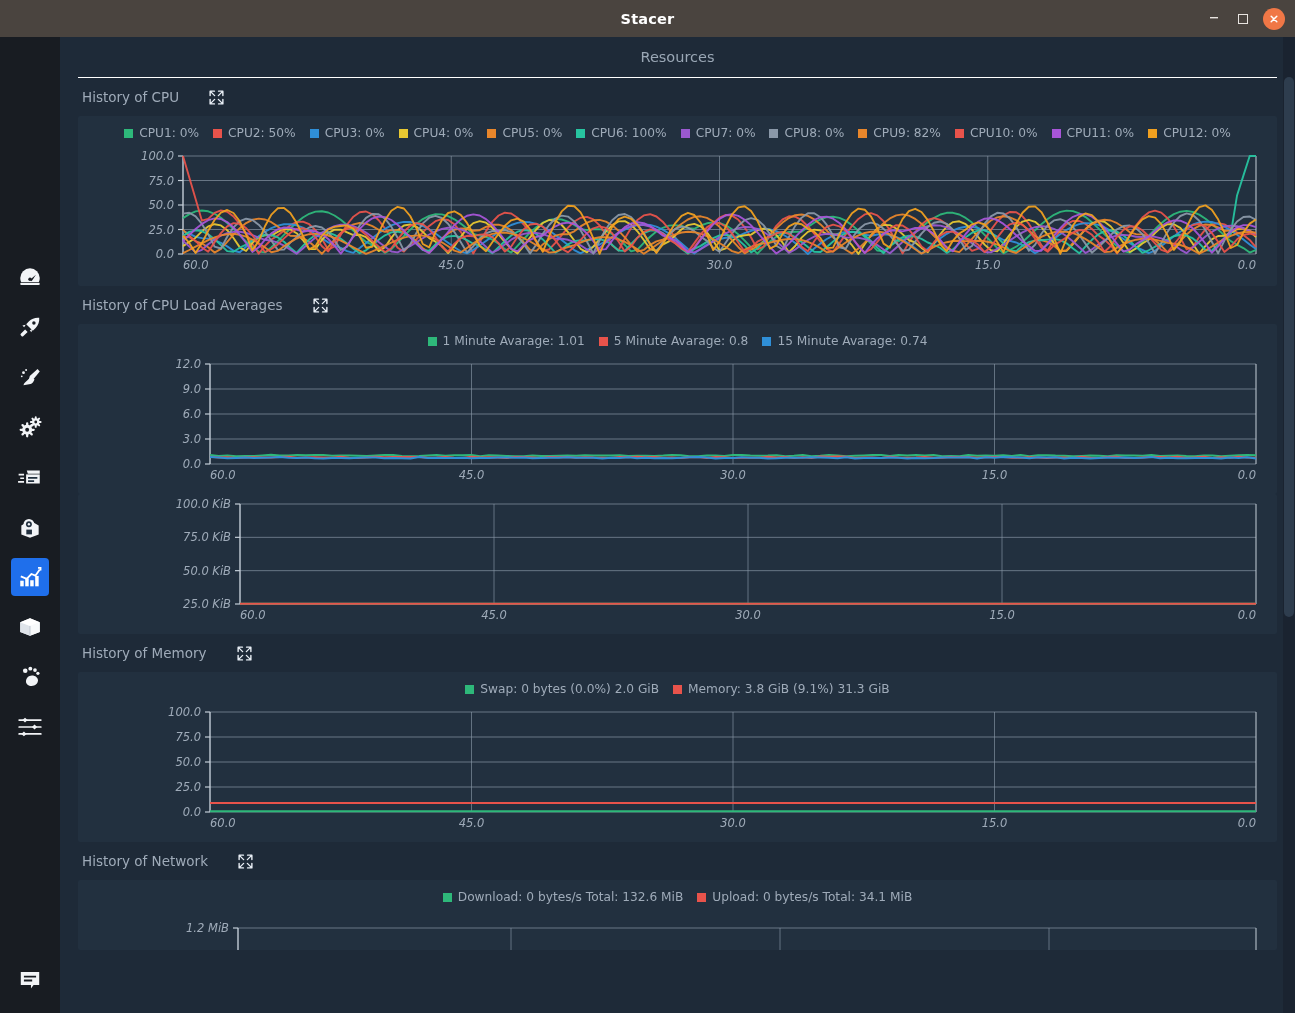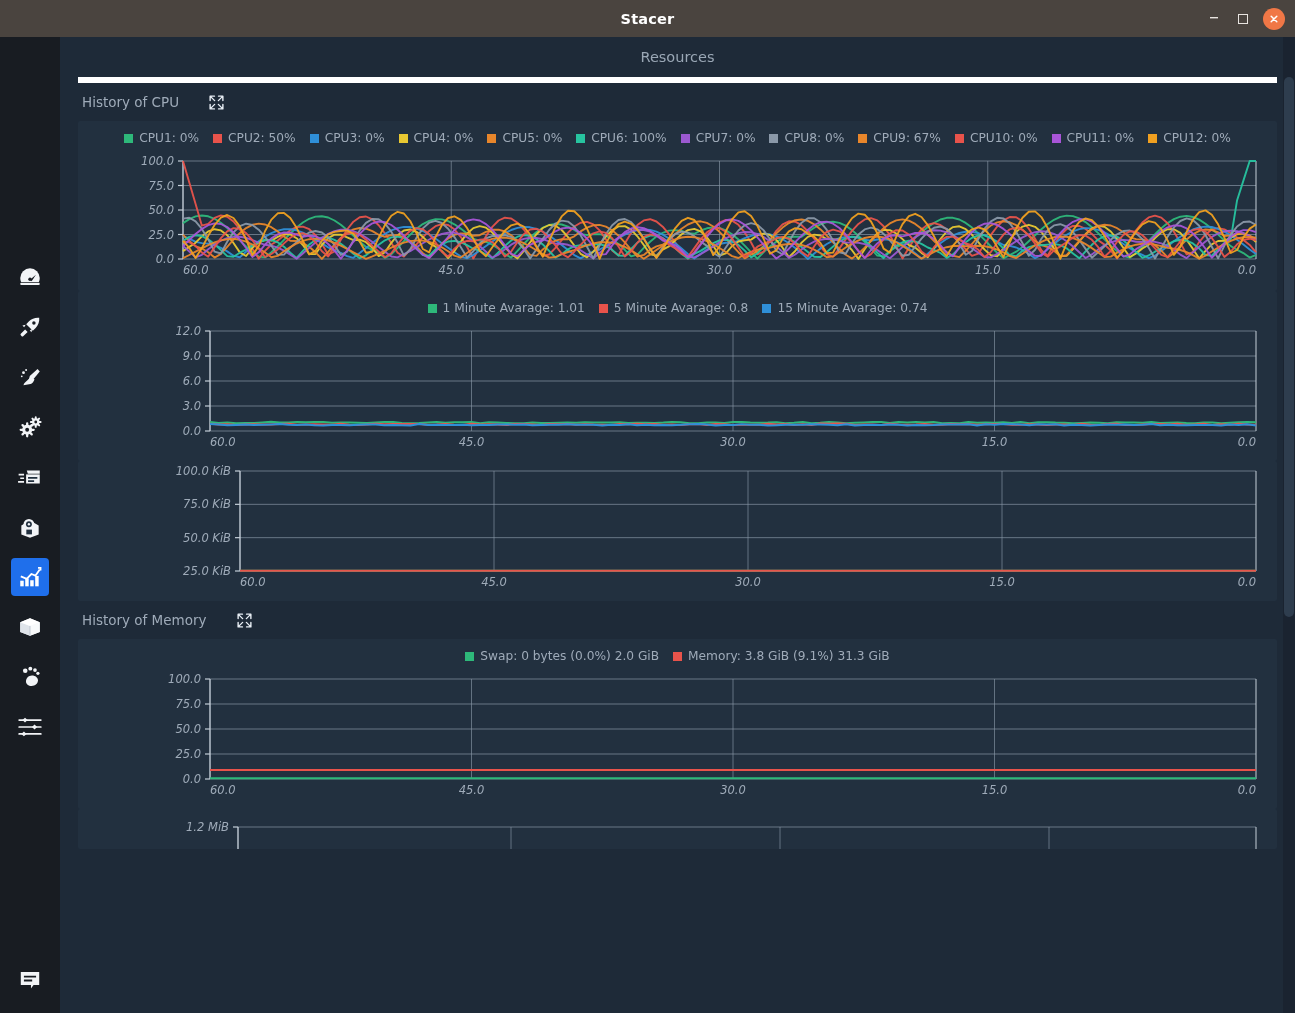--- a/index.html
+++ b/index.html
@@ -72,21 +72,21 @@
     position: absolute; left: 60px; top: 37px;
     width: 1235px; height: 976px;
     background: #1e2a38;
     overflow: hidden;
   }
   .page-header {
     position: relative;
     height: 40px;
     display: flex; align-items: center; justify-content: center;
     margin: 0 18px;
-    border-bottom: 6px solid #ffffff;
+    border-bottom: 1px solid #ffffff;
   }
   .page-title { font-size: 14.5px; color: #9aa7b5; }
 
   .scroll-area {
     position: relative;
     height: 936px;
     padding: 0;
   }
 
   .section { margin: 0 18px 0 18px; }
@@ -326,21 +326,21 @@
             <span class="legend-item">
                 <i class="legend-swatch" style="background:#9b59d0"></i>
                 <span>CPU7: 0%</span>
               </span>
             <span class="legend-item">
                 <i class="legend-swatch" style="background:#8a98a8"></i>
                 <span>CPU8: 0%</span>
               </span>
             <span class="legend-item">
                 <i class="legend-swatch" style="background:#e8862b"></i>
-                <span>CPU9: 67%</span>
+                <span>CPU9: 82%</span>
               </span>
             <span class="legend-item">
                 <i class="legend-swatch" style="background:#e8534b"></i>
                 <span>CPU10: 0%</span>
               </span>
             <span class="legend-item">
                 <i class="legend-swatch" style="background:#a855d8"></i>
                 <span>CPU11: 0%</span>
               </span>
             <span class="legend-item">
@@ -386,20 +386,26 @@
                 <path d="M105.0 107.1 L111.3 104.0 L117.6 100.6 L123.9 97.3 L130.2 94.1 L136.6 91.4 L142.9 89.4 L149.2 88.2 L155.5 87.9 L161.8 88.8 L168.1 90.6 L174.4 93.5 L180.7 97.2 L187.1 101.5 L193.4 106.2 L199.7 104.9 L206.0 100.3 L212.3 96.1 L218.6 92.5 L224.9 89.9 L231.2 88.2 L237.5 87.6 L243.9 88.1 L250.2 89.5 L256.5 91.8 L262.8 94.6 L269.1 97.9 L275.4 101.3 L281.7 104.7 L288.0 107.9 L294.4 105.4 L300.7 102.6 L307.0 99.6 L313.3 96.6 L319.6 93.9 L325.9 91.7 L332.2 90.1 L338.5 89.4 L344.8 89.6 L351.2 90.9 L357.5 93.1 L363.8 96.3 L370.1 100.2 L376.4 104.6 L382.7 106.6 L389.0 101.9 L395.3 97.4 L401.7 93.4 L408.0 90.2 L414.3 87.9 L420.6 86.7 L426.9 86.6 L433.2 87.6 L439.5 89.5 L445.8 92.2 L452.1 95.5 L458.5 99.2 L464.8 103.0 L471.1 106.6 L477.4 106.0 L483.7 103.2 L490.0 101.0 L496.3 99.1 L502.6 96.5 L509.0 94.2 L515.3 92.5 L521.6 91.3 L527.9 91.1 L534.2 91.7 L540.5 93.3 L546.8 95.8 L553.1 99.2 L559.4 103.2 L565.8 107.7 L572.1 103.6 L578.4 99.0 L584.7 94.8 L591.0 91.1 L597.3 88.3 L603.6 86.5 L609.9 85.8 L616.3 86.2 L622.6 87.7 L628.9 90.1 L635.2 93.3 L641.5 97.0 L647.8 101.0 L654.1 105.1 L660.4 107.0 L666.7 103.6 L673.1 100.8 L679.4 98.6 L685.7 97.3 L692.0 96.7 L698.3 95.0 L704.6 93.7 L710.9 93.0 L717.2 93.1 L723.6 94.0 L729.9 95.9 L736.2 98.6 L742.5 102.1 L748.8 106.2 L755.1 105.4 L761.4 100.9 L767.7 96.5 L774.0 92.6 L780.4 89.3 L786.7 87.0 L793.0 85.7 L799.3 85.5 L805.6 86.4 L811.9 88.4 L818.2 91.3 L824.5 94.9 L830.9 99.0 L837.2 103.3 L843.5 107.6 L849.8 104.4 L856.1 100.9 L862.4 98.2 L868.7 96.2 L875.0 95.0 L881.3 94.7 L887.7 95.1 L894.0 95.2 L900.3 94.8 L906.6 95.3 L912.9 96.5 L919.2 98.6 L925.5 101.4 L931.8 105.0 L938.2 107.0 L944.5 102.8 L950.8 98.5 L957.1 94.4 L963.4 90.9 L969.7 88.1 L976.0 86.3 L982.3 85.5 L988.6 85.8 L995.0 87.2 L1001.3 89.7 L1007.6 93.1 L1013.9 97.1 L1020.2 101.5 L1026.5 106.0 L1032.8 105.6 L1039.1 101.6 L1045.5 98.1 L1051.8 95.5 L1058.1 93.7 L1064.4 92.8 L1070.7 92.8 L1077.0 93.6 L1083.3 95.1 L1089.6 96.9 L1095.9 97.6 L1102.3 99.0 L1108.6 101.2 L1114.9 104.1 L1121.2 107.6 L1127.5 104.6 L1133.8 100.5 L1140.1 96.5 L1146.4 92.9 L1152.8 89.8 L1159.1 87.5 L1165.4 86.2 L1171.7 85.9 L1178.0 86.7 " fill="none" stroke="#e8862b" stroke-width="1.9" stroke-linejoin="round" opacity="0.95"></path>
                 <path d="M105.0 90.5 L111.3 91.1 L117.6 94.8 L123.9 101.5 L130.2 105.7 L136.6 96.1 L142.9 87.1 L149.2 80.4 L155.5 77.1 L161.8 77.7 L168.1 82.1 L174.4 89.2 L180.7 97.7 L187.1 106.0 L193.4 103.0 L199.7 98.4 L206.0 92.4 L212.3 86.7 L218.6 82.9 L224.9 82.2 L231.2 85.0 L237.5 91.3 L243.9 100.3 L250.2 105.4 L256.5 95.5 L262.8 87.6 L269.1 82.8 L275.4 81.6 L281.7 83.8 L288.0 88.7 L294.4 95.0 L300.7 100.6 L307.0 106.2 L313.3 102.2 L319.6 93.7 L325.9 85.7 L332.2 79.8 L338.5 77.1 L344.8 78.3 L351.2 83.3 L357.5 91.2 L363.8 100.8 L370.1 105.7 L376.4 97.6 L382.7 92.2 L389.0 89.8 L395.3 90.4 L401.7 88.6 L408.0 88.3 L414.3 91.1 L420.6 97.1 L426.9 105.6 L433.2 100.5 L439.5 90.9 L445.8 83.2 L452.1 78.5 L458.5 77.8 L464.8 80.7 L471.1 86.8 L477.4 94.5 L483.7 102.6 L490.0 106.4 L496.3 100.7 L502.6 93.8 L509.0 87.2 L515.3 82.3 L521.6 80.3 L527.9 81.9 L534.2 87.2 L540.5 95.5 L546.8 105.5 L553.1 100.4 L559.4 91.7 L565.8 85.8 L572.1 83.4 L578.4 84.5 L584.7 88.3 L591.0 93.8 L597.3 97.4 L603.6 102.6 L609.9 105.9 L616.3 97.1 L622.6 88.4 L628.9 81.3 L635.2 77.3 L641.5 77.0 L647.8 80.7 L654.1 87.6 L660.4 96.5 L666.7 105.9 L673.1 101.8 L679.4 95.7 L685.7 92.5 L692.0 91.0 L698.3 87.3 L704.6 85.9 L710.9 87.7 L717.2 92.8 L723.6 100.9 L729.9 105.3 L736.2 95.2 L742.5 86.6 L748.8 80.8 L755.1 78.6 L761.4 80.3 L767.7 85.1 L774.0 92.1 L780.4 99.7 L786.7 106.6 L793.0 103.2 L799.3 95.8 L805.6 88.5 L811.9 82.5 L818.2 79.2 L824.5 79.5 L830.9 83.6 L837.2 91.0 L843.5 100.6 L849.8 105.3 L856.1 96.1 L862.4 89.4 L868.7 85.9 L875.0 85.8 L881.3 88.6 L887.7 92.5 L894.0 94.2 L900.3 98.8 L906.6 106.1 L912.9 101.0 L919.2 91.7 L925.5 83.6 L931.8 78.3 L938.2 76.6 L944.5 78.9 L950.8 84.6 L957.1 92.7 L963.4 101.8 L969.7 105.8 L976.0 99.3 L982.3 95.4 L988.6 91.2 L995.0 86.5 L1001.3 84.0 L1007.6 84.6 L1013.9 88.8 L1020.2 96.2 L1026.5 105.7 L1032.8 100.0 L1039.1 90.7 L1045.5 83.8 L1051.8 80.3 L1058.1 80.6 L1064.4 84.3 L1070.7 90.3 L1077.0 97.3 L1083.3 103.9 L1089.6 106.1 L1095.9 98.5 L1102.3 90.5 L1108.6 83.5 L1114.9 79.0 L1121.2 77.9 L1127.5 80.6 L1133.8 87.0 L1140.1 95.9 L1146.4 105.9 L1152.8 100.7 L1159.1 93.3 L1165.4 88.9 L1171.7 87.7 L1178.0 89.4 " fill="none" stroke="#e8534b" stroke-width="1.9" stroke-linejoin="round" opacity="0.95"></path>
                 <path d="M105.0 95.2 L111.3 89.0 L117.6 83.0 L123.9 77.9 L130.2 74.2 L136.6 72.4 L142.9 73.0 L149.2 76.1 L155.5 81.4 L161.8 88.6 L168.1 97.0 L174.4 106.0 L180.7 101.3 L187.1 93.5 L193.4 87.4 L199.7 83.4 L206.0 81.5 L212.3 81.7 L218.6 83.7 L224.9 85.7 L231.2 84.6 L237.5 85.3 L243.9 88.1 L250.2 93.0 L256.5 99.7 L262.8 107.7 L269.1 99.5 L275.4 90.8 L281.7 82.9 L288.0 76.6 L294.4 72.3 L300.7 70.5 L307.0 71.1 L313.3 74.0 L319.6 78.8 L325.9 84.8 L332.2 91.4 L338.5 98.0 L344.8 103.7 L351.2 107.1 L357.5 100.6 L363.8 93.4 L370.1 86.0 L376.4 79.2 L382.7 73.6 L389.0 69.8 L395.3 68.4 L401.7 69.5 L408.0 73.1 L414.3 78.8 L420.6 86.1 L426.9 94.4 L433.2 102.8 L439.5 105.4 L445.8 98.8 L452.1 93.8 L458.5 90.8 L464.8 89.5 L471.1 84.5 L477.4 80.3 L483.7 77.5 L490.0 76.6 L496.3 78.0 L502.6 81.7 L509.0 87.5 L515.3 95.1 L521.6 103.8 L527.9 103.1 L534.2 94.4 L540.5 86.9 L546.8 81.1 L553.1 77.5 L559.4 76.3 L565.8 77.2 L572.1 80.1 L578.4 84.4 L584.7 89.5 L591.0 91.2 L597.3 94.3 L603.6 99.3 L609.9 106.0 L616.3 102.2 L622.6 93.8 L628.9 85.6 L635.2 78.4 L641.5 72.8 L647.8 69.3 L654.1 68.3 L660.4 69.9 L666.7 73.7 L673.1 79.4 L679.4 86.3 L685.7 93.8 L692.0 101.1 L698.3 107.5 L704.6 103.3 L710.9 97.7 L717.2 91.2 L723.6 84.6 L729.9 78.7 L736.2 74.0 L742.5 71.2 L748.8 70.7 L755.1 72.7 L761.4 77.0 L767.7 83.5 L774.0 91.4 L780.4 100.2 L786.7 107.1 L793.0 99.0 L799.3 92.4 L805.6 87.6 L811.9 84.8 L818.2 84.2 L824.5 85.4 L830.9 83.9 L837.2 82.0 L843.5 81.9 L849.8 83.9 L856.1 88.0 L862.4 94.2 L868.7 101.9 L875.0 105.3 L881.3 96.4 L887.7 88.0 L894.0 80.9 L900.3 75.6 L906.6 72.7 L912.9 72.2 L919.2 74.0 L925.5 77.9 L931.8 83.1 L938.2 89.2 L944.5 95.4 L950.8 100.0 L957.1 104.9 L963.4 104.7 L969.7 97.4 L976.0 89.6 L982.3 82.1 L988.6 75.6 L995.0 70.8 L1001.3 68.3 L1007.6 68.2 L1013.9 70.7 L1020.2 75.4 L1026.5 82.0 L1032.8 89.7 L1039.1 97.8 L1045.5 105.7 L1051.8 103.5 L1058.1 98.1 L1064.4 94.4 L1070.7 90.6 L1077.0 85.0 L1083.3 80.0 L1089.6 76.3 L1095.9 74.4 L1102.3 74.7 L1108.6 77.4 L1114.9 82.5 L1121.2 89.4 L1127.5 97.8 L1133.8 106.8 L1140.1 100.3 L1146.4 92.3 L1152.8 85.8 L1159.1 81.3 L1165.4 79.1 L1171.7 79.1 L1178.0 81.1 " fill="none" stroke="#a855d8" stroke-width="1.9" stroke-linejoin="round" opacity="0.95"></path>
                 <path d="M105.0 89.8 L111.3 96.9 L117.6 106.9 L123.9 97.1 L130.2 84.7 L136.6 74.0 L142.9 66.6 L149.2 64.0 L155.5 67.0 L161.8 75.4 L168.1 88.4 L174.4 104.3 L180.7 95.1 L187.1 80.0 L193.4 68.6 L199.7 62.3 L206.0 61.9 L212.3 67.0 L218.6 76.8 L224.9 89.6 L231.2 103.4 L237.5 99.9 L243.9 89.8 L250.2 83.3 L256.5 80.9 L262.8 80.0 L269.1 79.4 L275.4 82.8 L281.7 90.5 L288.0 101.7 L294.4 100.7 L300.7 86.6 L307.0 74.0 L313.3 64.8 L319.6 60.8 L325.9 62.5 L332.2 70.0 L338.5 82.4 L344.8 98.0 L351.2 101.4 L357.5 86.1 L363.8 74.2 L370.1 67.0 L376.4 65.3 L382.7 68.9 L389.0 76.9 L395.3 87.8 L401.7 99.7 L408.0 105.2 L414.3 96.2 L420.6 87.9 L426.9 79.8 L433.2 74.3 L439.5 72.6 L445.8 75.6 L452.1 83.5 L458.5 95.5 L464.8 105.8 L471.1 90.3 L477.4 76.1 L483.7 65.4 L490.0 59.8 L496.3 60.2 L502.6 66.4 L509.0 77.7 L515.3 92.3 L521.6 107.8 L527.9 92.9 L534.2 80.9 L540.5 73.2 L546.8 70.6 L553.1 72.8 L559.4 79.0 L565.8 87.9 L572.1 97.7 L578.4 106.9 L584.7 98.5 L591.0 87.2 L597.3 77.1 L603.6 69.8 L609.9 66.8 L616.3 69.0 L622.6 76.6 L628.9 88.7 L635.2 104.1 L641.5 95.5 L647.8 80.3 L654.1 68.3 L660.4 61.4 L666.7 60.3 L673.1 65.0 L679.4 74.8 L685.7 88.0 L692.0 102.7 L698.3 99.4 L704.6 87.9 L710.9 80.3 L717.2 77.1 L723.6 78.2 L729.9 82.8 L736.2 85.7 L742.5 92.2 L748.8 102.1 L755.1 101.6 L761.4 88.4 L767.7 76.3 L774.0 67.2 L780.4 62.6 L786.7 63.7 L793.0 70.5 L799.3 82.3 L805.6 97.6 L811.9 101.7 L818.2 85.9 L824.5 73.2 L830.9 65.2 L837.2 62.8 L843.5 66.0 L849.8 74.1 L856.1 85.5 L862.4 98.5 L868.7 105.0 L875.0 94.6 L881.3 87.5 L887.7 83.6 L894.0 78.3 L900.3 76.3 L906.6 78.5 L912.9 85.3 L919.2 96.1 L925.5 106.2 L931.8 91.4 L938.2 77.6 L944.5 66.8 L950.8 60.7 L957.1 60.4 L963.4 66.1 L969.7 77.0 L976.0 91.6 L982.3 107.9 L988.6 92.4 L995.0 79.4 L1001.3 70.8 L1007.6 67.4 L1013.9 69.2 L1020.2 75.5 L1026.5 85.0 L1032.8 96.0 L1039.1 106.7 L1045.5 99.9 L1051.8 89.8 L1058.1 80.4 L1064.4 73.4 L1070.7 70.1 L1077.0 71.6 L1083.3 78.2 L1089.6 89.4 L1095.9 103.9 L1102.3 96.2 L1108.6 81.0 L1114.9 68.7 L1121.2 61.1 L1127.5 59.4 L1133.8 63.7 L1140.1 73.3 L1146.4 86.7 L1152.8 102.0 L1159.1 99.0 L1165.4 86.4 L1171.7 77.6 L1178.0 73.5 " fill="none" stroke="#f0a020" stroke-width="1.9" stroke-linejoin="round" opacity="0.95"></path>
               </svg>
           </div>
         </div>
       </div>
 
       <div class="section">
+        <div class="section-head">
+          <span class="section-title">History of CPU Load Averages</span>
+          <svg class="expand-ico" viewBox="0 0 16 16">
+            <path d="M1.2 1.2h4.6M1.2 1.2v4.6M1.2 1.2 6 6M14.8 1.2h-4.6M14.8 1.2v4.6M14.8 1.2 10 6M1.2 14.8h4.6M1.2 14.8v-4.6M1.2 14.8 6 10M14.8 14.8h-4.6M14.8 14.8v-4.6M14.8 14.8 10 10" stroke="#e8eef5" stroke-width="1.5" fill="none" stroke-linecap="round"></path>
+          </svg>
+        </div>
         <div class="chart-card">
           <div class="chart-legend">
             <span class="legend-item">
                 <i class="legend-swatch" style="background:#2eb87a"></i>
                 <span>1 Minute Avarage: 1.01</span>
               </span>
             <span class="legend-item">
                 <i class="legend-swatch" style="background:#e8534b"></i>
                 <span>5 Minute Avarage: 0.8</span>
               </span>
@@ -522,21 +528,37 @@
                 <text x="916.5" y="125" text-anchor="middle" font-size="11.5" fill="#9fabb9" font-family="&quot;DejaVu Sans&quot;, sans-serif">15.0</text>
                 <text x="1178" y="125" text-anchor="end" font-size="11.5" fill="#9fabb9" font-family="&quot;DejaVu Sans&quot;, sans-serif">0.0</text>
                 <path d="M132.0 109.2 L140.7 109.2 L149.4 109.2 L158.2 109.2 L166.9 109.2 L175.6 109.2 L184.3 109.2 L193.0 109.2 L201.7 109.2 L210.4 109.2 L219.2 109.2 L227.9 109.2 L236.6 109.2 L245.3 109.2 L254.0 109.2 L262.8 109.2 L271.5 109.2 L280.2 109.2 L288.9 109.2 L297.6 109.2 L306.3 109.2 L315.1 109.2 L323.8 109.2 L332.5 109.2 L341.2 109.2 L349.9 109.2 L358.6 109.2 L367.4 109.2 L376.1 109.2 L384.8 109.2 L393.5 109.2 L402.2 109.2 L410.9 109.2 L419.6 109.2 L428.4 109.2 L437.1 109.2 L445.8 109.2 L454.5 109.2 L463.2 109.2 L471.9 109.2 L480.7 109.2 L489.4 109.2 L498.1 109.2 L506.8 109.2 L515.5 109.2 L524.3 109.2 L533.0 109.2 L541.7 109.2 L550.4 109.2 L559.1 109.2 L567.8 109.2 L576.5 109.2 L585.3 109.2 L594.0 109.2 L602.7 109.2 L611.4 109.2 L620.1 109.2 L628.9 109.2 L637.6 109.2 L646.3 109.2 L655.0 109.2 L663.7 109.2 L672.4 109.2 L681.1 109.2 L689.9 109.2 L698.6 109.2 L707.3 109.2 L716.0 109.2 L724.7 109.2 L733.5 109.2 L742.2 109.2 L750.9 109.2 L759.6 109.2 L768.3 109.2 L777.0 109.2 L785.8 109.2 L794.5 109.2 L803.2 109.2 L811.9 109.2 L820.6 109.2 L829.3 109.2 L838.0 109.2 L846.8 109.2 L855.5 109.2 L864.2 109.2 L872.9 109.2 L881.6 109.2 L890.4 109.2 L899.1 109.2 L907.8 109.2 L916.5 109.2 L925.2 109.2 L933.9 109.2 L942.6 109.2 L951.4 109.2 L960.1 109.2 L968.8 109.2 L977.5 109.2 L986.2 109.2 L995.0 109.2 L1003.7 109.2 L1012.4 109.2 L1021.1 109.2 L1029.8 109.2 L1038.5 109.2 L1047.3 109.2 L1056.0 109.2 L1064.7 109.2 L1073.4 109.2 L1082.1 109.2 L1090.8 109.2 L1099.5 109.2 L1108.3 109.2 L1117.0 109.2 L1125.7 109.2 L1134.4 109.2 L1143.1 109.2 L1151.8 109.2 L1160.6 109.2 L1169.3 109.2 L1178.0 109.2 " fill="none" stroke="#2eb87a" stroke-width="2" stroke-linejoin="round"></path>
                 <path d="M132.0 100.9 L140.7 100.9 L149.4 100.9 L158.2 100.9 L166.9 100.9 L175.6 100.9 L184.3 100.9 L193.0 100.9 L201.7 100.9 L210.4 100.9 L219.2 100.9 L227.9 100.9 L236.6 100.9 L245.3 100.9 L254.0 100.9 L262.8 100.9 L271.5 100.9 L280.2 100.9 L288.9 100.9 L297.6 100.9 L306.3 100.9 L315.1 100.9 L323.8 100.9 L332.5 100.9 L341.2 100.9 L349.9 100.9 L358.6 100.9 L367.4 100.9 L376.1 100.9 L384.8 100.9 L393.5 100.9 L402.2 100.9 L410.9 100.9 L419.6 100.9 L428.4 100.9 L437.1 100.9 L445.8 100.9 L454.5 100.9 L463.2 100.9 L471.9 100.9 L480.7 100.9 L489.4 100.9 L498.1 100.9 L506.8 100.9 L515.5 100.9 L524.3 100.9 L533.0 100.9 L541.7 100.9 L550.4 100.9 L559.1 100.9 L567.8 100.9 L576.5 100.9 L585.3 100.9 L594.0 100.9 L602.7 100.9 L611.4 100.9 L620.1 100.9 L628.9 100.9 L637.6 100.9 L646.3 100.9 L655.0 100.9 L663.7 100.9 L672.4 100.9 L681.1 100.9 L689.9 100.9 L698.6 100.9 L707.3 100.9 L716.0 100.9 L724.7 100.9 L733.5 100.9 L742.2 100.9 L750.9 100.9 L759.6 100.9 L768.3 100.9 L777.0 100.9 L785.8 100.9 L794.5 100.9 L803.2 100.9 L811.9 100.9 L820.6 100.9 L829.3 100.9 L838.0 100.9 L846.8 100.9 L855.5 100.9 L864.2 100.9 L872.9 100.9 L881.6 100.9 L890.4 100.9 L899.1 100.9 L907.8 100.9 L916.5 100.9 L925.2 100.9 L933.9 100.9 L942.6 100.9 L951.4 100.9 L960.1 100.9 L968.8 100.9 L977.5 100.9 L986.2 100.9 L995.0 100.9 L1003.7 100.9 L1012.4 100.9 L1021.1 100.9 L1029.8 100.9 L1038.5 100.9 L1047.3 100.9 L1056.0 100.9 L1064.7 100.9 L1073.4 100.9 L1082.1 100.9 L1090.8 100.9 L1099.5 100.9 L1108.3 100.9 L1117.0 100.9 L1125.7 100.9 L1134.4 100.9 L1143.1 100.9 L1151.8 100.9 L1160.6 100.9 L1169.3 100.9 L1178.0 100.9 " fill="none" stroke="#e8534b" stroke-width="2" stroke-linejoin="round"></path>
               </svg>
           </div>
         </div>
       </div>
 
       <div class="section">
+        <div class="section-head">
+          <span class="section-title">History of Network</span>
+          <svg class="expand-ico" viewBox="0 0 16 16">
+            <path d="M1.2 1.2h4.6M1.2 1.2v4.6M1.2 1.2 6 6M14.8 1.2h-4.6M14.8 1.2v4.6M14.8 1.2 10 6M1.2 14.8h4.6M1.2 14.8v-4.6M1.2 14.8 6 10M14.8 14.8h-4.6M14.8 14.8v-4.6M14.8 14.8 10 10" stroke="#e8eef5" stroke-width="1.5" fill="none" stroke-linecap="round"></path>
+          </svg>
+        </div>
         <div class="chart-card">
+          <div class="chart-legend">
+            <span class="legend-item">
+                <i class="legend-swatch" style="background:#2eb87a"></i>
+                <span>Download: 0 bytes/s Total: 132.6 MiB</span>
+              </span>
+            <span class="legend-item">
+                <i class="legend-swatch" style="background:#e8534b"></i>
+                <span>Upload: 0 bytes/s Total: 34.1 MiB</span>
+              </span>
+          </div>
           <div class="plot-wrap">
             <svg class="plot-svg" id="svg-net" width="1199" height="40" viewBox="0 0 1199 40">
                 <line x1="160" y1="18" x2="1178" y2="18" stroke="#8a98a8" stroke-width="0.9" opacity="0.75"></line>
                 <line x1="155" y1="18" x2="160" y2="18" stroke="#c4ced8" stroke-width="1.2"></line>
                 <line x1="160" y1="18" x2="160" y2="40" stroke="#c4ced8" stroke-width="1.4"></line>
                 <line x1="1178" y1="18" x2="1178" y2="40" stroke="#c4ced8" stroke-width="1"></line>
                 <line x1="433" y1="18" x2="433" y2="40" stroke="#8a98a8" stroke-width="0.9" opacity="0.7"></line>
                 <line x1="702" y1="18" x2="702" y2="40" stroke="#8a98a8" stroke-width="0.9" opacity="0.7"></line>
                 <line x1="971" y1="18" x2="971" y2="40" stroke="#8a98a8" stroke-width="0.9" opacity="0.7"></line>
                 <text x="151" y="22" text-anchor="end" font-size="11.5" fill="#9fabb9" font-family="&quot;DejaVu Sans&quot;, sans-serif">1.2 MiB</text>

